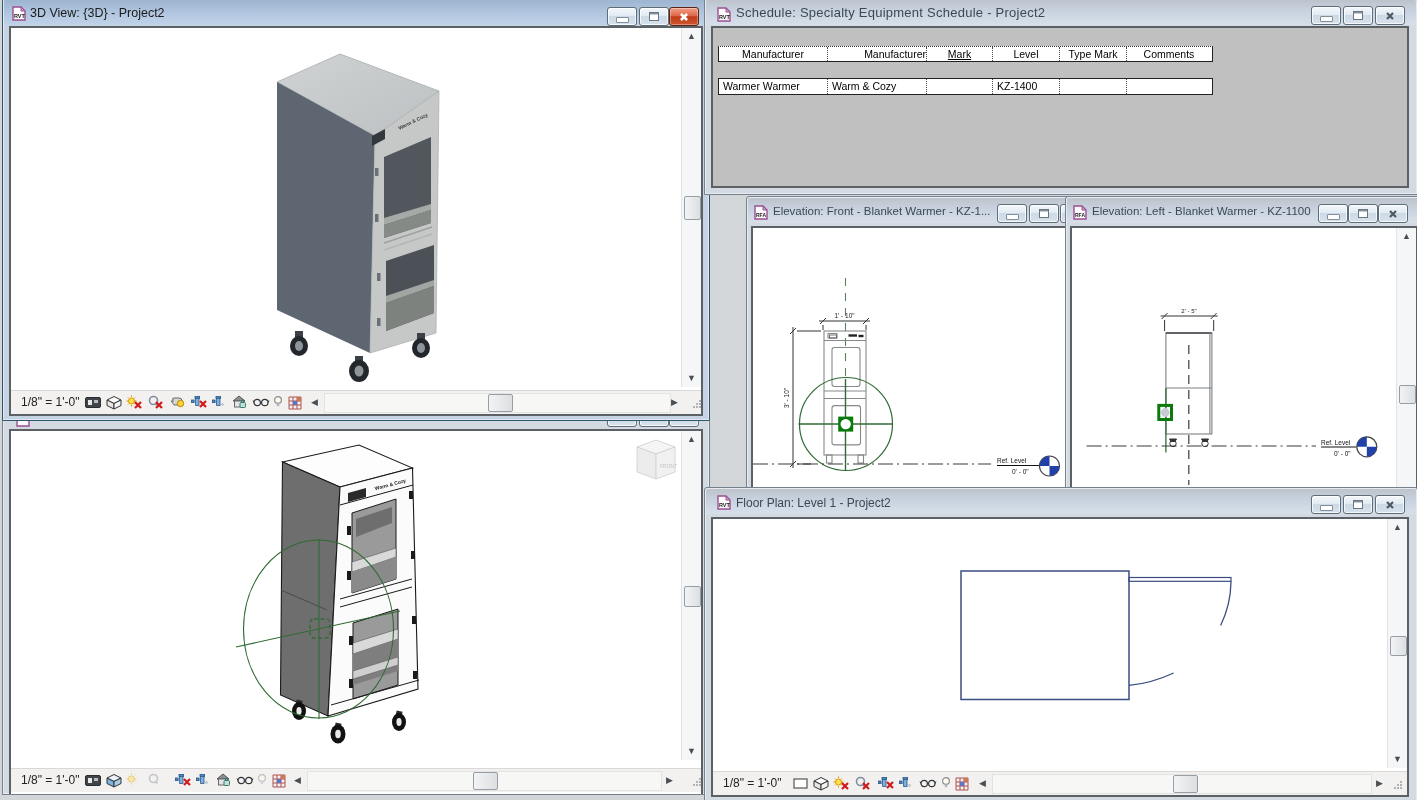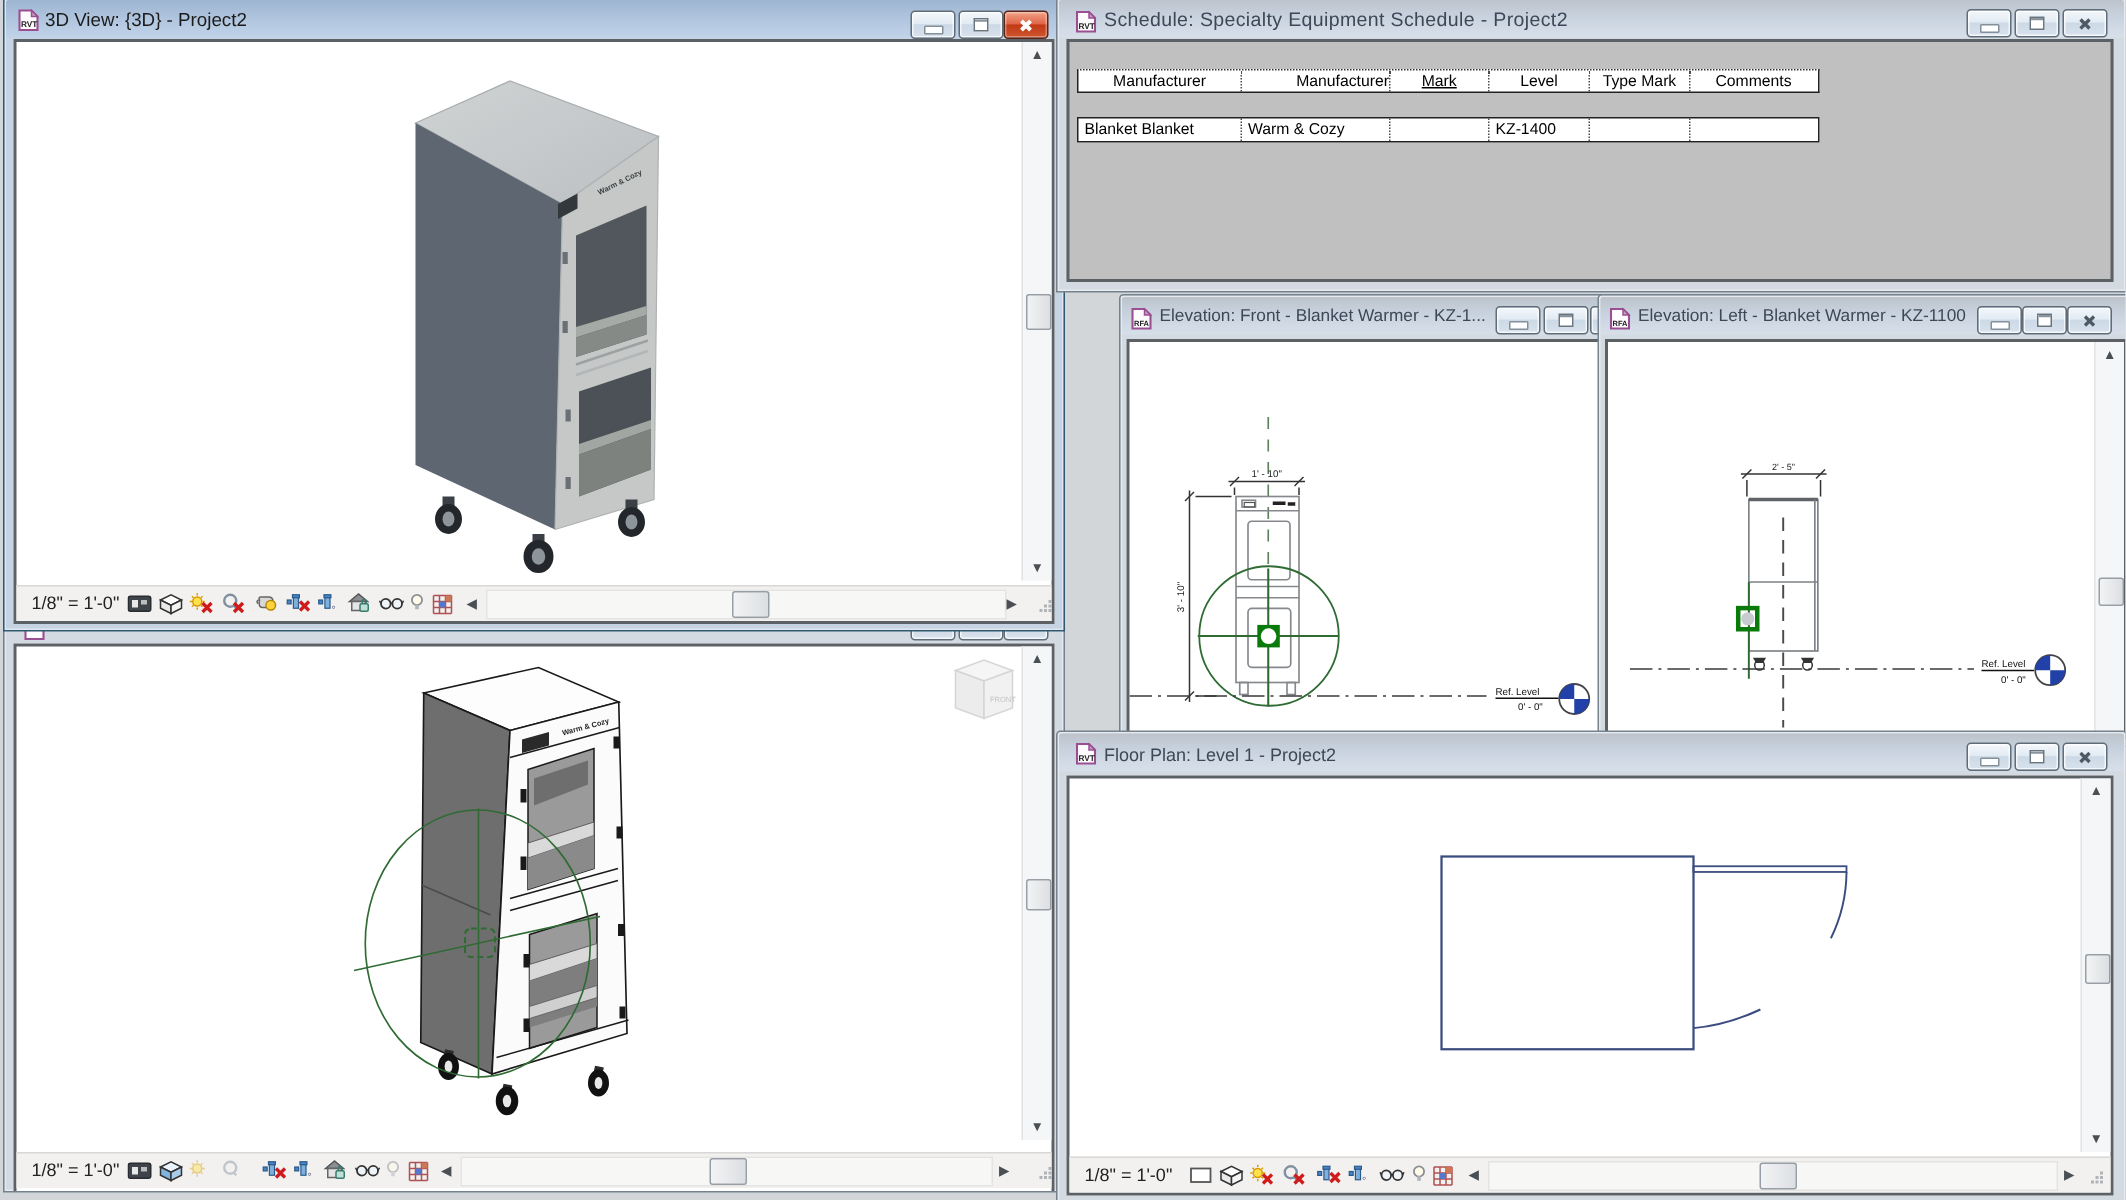--- a/index.html
+++ b/index.html
@@ -369,21 +369,21 @@
  <div class="cnt" style="left:6px;top:27px;width:694px;height:158px;background:#c0c0c0;" id="w2c">
   <div style="position:absolute;left:5px;top:18px;width:493px;height:14px;background:#fff;border:1px solid #222;border-top:1px dotted #333;box-sizing:content-box;">
     <div class="tcell" style="width:109px;line-height:14px;">Manufacturer</div>
     <div class="tcell" style="width:99px;line-height:14px;text-align:right;">Manufacturer</div>
     <div class="tcell" style="width:66px;line-height:14px;text-decoration:underline;">Mark</div>
     <div class="tcell" style="width:67px;line-height:14px;">Level</div>
     <div class="tcell" style="width:67px;line-height:14px;">Type Mark</div>
     <div class="tcell" style="width:84px;line-height:14px;border-right:none;">Comments</div>
   </div>
   <div style="position:absolute;left:5px;top:50px;width:493px;height:15px;background:#fff;border:1px solid #222;">
-    <div class="tcell" style="width:109px;line-height:14px;text-align:left;padding-left:4px;box-sizing:border-box;">Blanket Blanket</div>
+    <div class="tcell" style="width:109px;line-height:14px;text-align:left;padding-left:4px;box-sizing:border-box;">Warmer Warmer</div>
     <div class="tcell" style="width:99px;line-height:14px;text-align:left;padding-left:4px;box-sizing:border-box;">Warm &amp; Cozy</div>
     <div class="tcell" style="width:66px;line-height:14px;">&nbsp;</div>
     <div class="tcell" style="width:67px;line-height:14px;text-align:left;padding-left:4px;box-sizing:border-box;">KZ-1400</div>
     <div class="tcell" style="width:67px;line-height:14px;">&nbsp;</div>
     <div class="tcell" style="width:84px;line-height:14px;border-right:none;">&nbsp;</div>
   </div>
  </div>
 </div>
 
 <div class="win winI" id="w3" style="left:746px;top:196px;width:357px;height:300px;">

